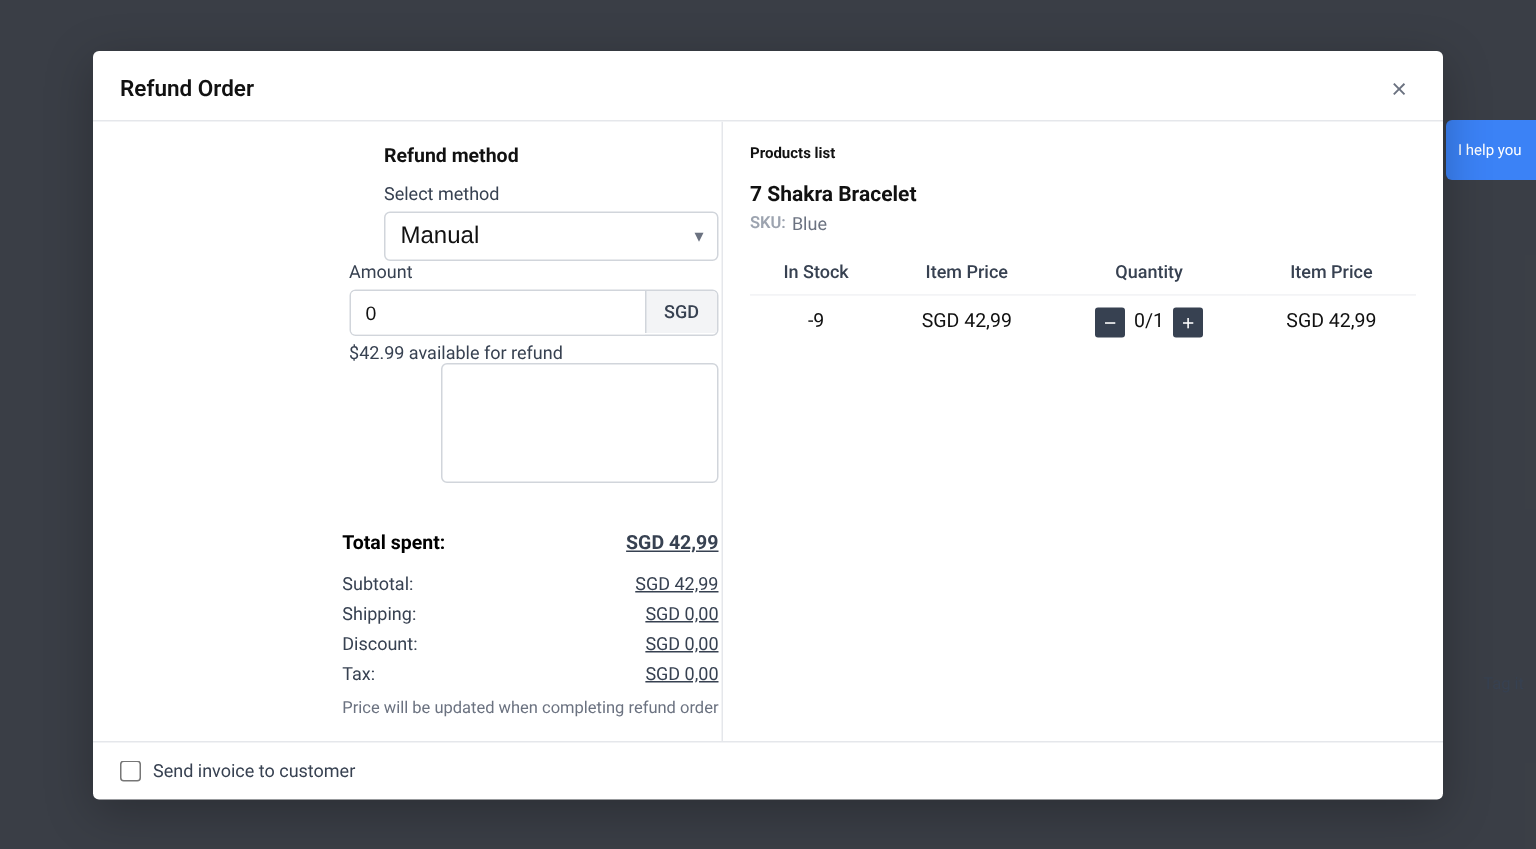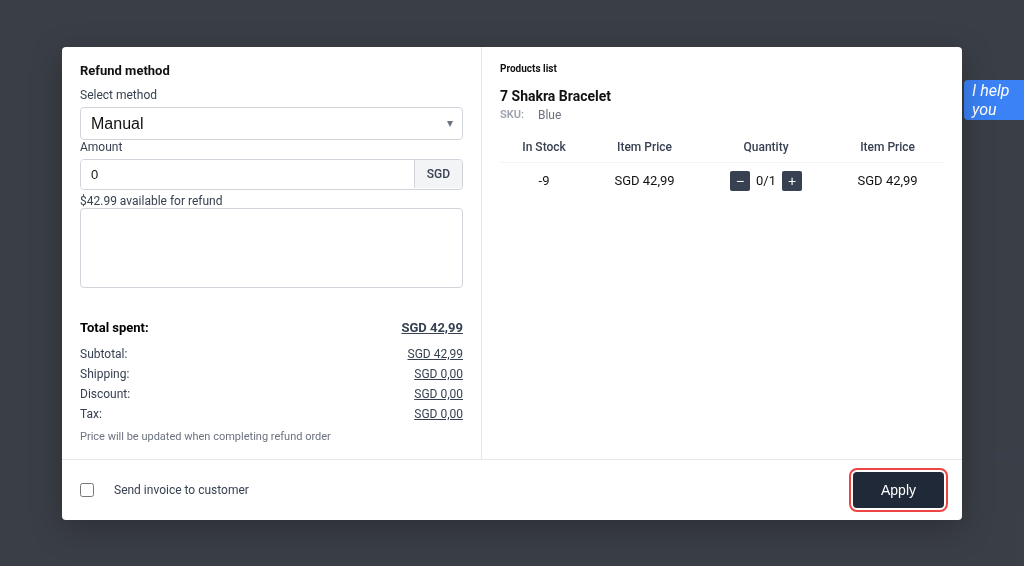--- a/index.html
+++ b/index.html
@@ -60,24 +60,25 @@
     .modal-body {
       display: flex;
       flex: 1;
       overflow: hidden;
     }
 
     
     .left-panel {
       width: 420px;
       border-right: 1px solid #e5e7eb;
-      padding: 16px 18px;
+      padding: 16px 2px;
       display: flex;
       flex-direction: column;
       overflow-y: auto;
+      align-items: flex-end;
     }
 
     .section-title {
       font-size: 13px;
       font-weight: 700;
       color: #111;
       margin-bottom: 10px;
     }
 
     .field-label {
@@ -216,21 +217,21 @@
 
     .product-name {
       font-size: 14px;
       font-weight: 700;
       color: #111;
       margin-bottom: 4px;
     }
 
     .sku-row {
       display: flex;
-      gap: 14px;
+      gap: 4px;
       font-size: 12px;
       color: #6b7280;
       margin-bottom: 14px;
     }
 
     .sku-label {
       color: #9ca3af;
       font-size: 11px;
       text-transform: uppercase;
       font-weight: 600;
@@ -290,21 +291,21 @@
       display: flex;
       align-items: center;
       justify-content: space-between;
       padding: 12px 18px;
       border-top: 1px solid #e5e7eb;
     }
 
     .send-invoice-row {
       display: flex;
       align-items: center;
-      gap: 20px;
+      gap: 8px;
     }
 
     .send-invoice-checkbox {
       width: 14px;
       height: 14px;
       cursor: pointer;
     }
 
     .send-invoice-label {
       font-size: 12px;
@@ -330,23 +331,22 @@
       right: 0;
       top: 80px;
       width: 60px;
       height: 40px;
       background: #3b82f6;
       border-radius: 4px 0 0 4px;
       display: flex;
       align-items: center;
       padding-left: 8px;
       color: #fff;
-      font-size: 16px;
+      font-size: 10px;
       overflow: hidden;
-      font-style: italic;
     }
 
     .bg-tag {
       position: absolute;
       right: 0;
       bottom: 100px;
       color: #374151;
       font-size: 11px;
       padding: 4px 8px;
     }
@@ -358,20 +358,24 @@
 
   <div class="bg-blue">
     <span>I help you</span>
   </div>
   <div class="bg-tag">
     <span>Tag it</span>
   </div>
 
   <div class="modal">
 
+    <div class="modal-header">
+      <span class="modal-title">Refund Order</span>
+      <button class="close-btn">×</button>
+    </div>
 
     <div class="modal-body">
 
       <div class="left-panel">
         <div>
           <div class="section-title">Refund method</div>
 
           <div class="field-label">Select method</div>
           <div class="select-wrapper">
             <select>
@@ -454,16 +458,15 @@
           </tbody>
         </table>
       </div>
     </div>
 
     <div class="modal-footer">
       <div class="send-invoice-row">
         <input type="checkbox" class="send-invoice-checkbox" style="">
         <label class="send-invoice-label">Send invoice to customer</label>
       </div>
-      <button class="apply-btn">Apply</button>
     </div>
   </div>
 </div>
 
 </body></html>

